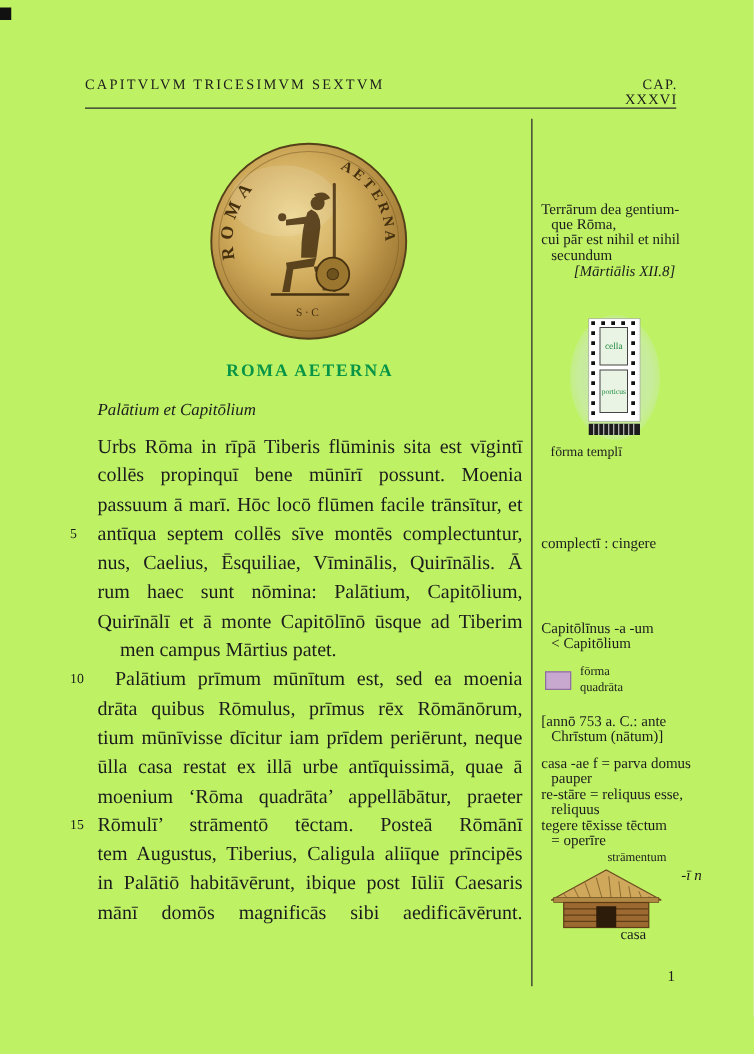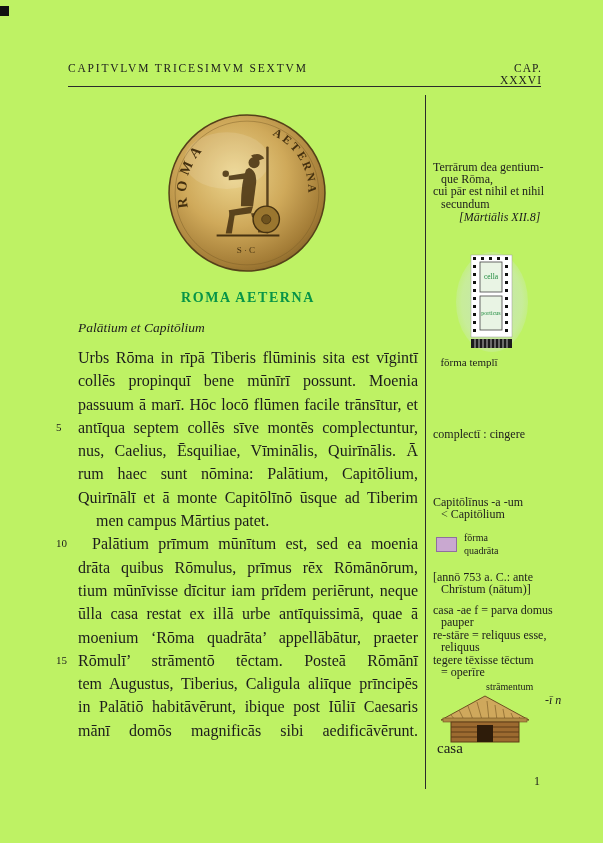--- a/index.html
+++ b/index.html
@@ -35,21 +35,21 @@
   .fig-temple { position:absolute; left:456px; top:252px; }
   .temple-caption { position:absolute; left:408px; top:356px; width:122px; text-align:center; font-size:11px; }
 
   .swatch { position:absolute; left:436px; top:537px; width:21px; height:15px;
             background:#c9a8d0; border:1px solid #8f6f9e; }
   .swatch-label { position:absolute; left:464px; top:531px; font-size:10px; line-height:13px; }
 
   .hut-label  { position:absolute; left:486px; top:681px; font-size:10px; }
   .hut-label2 { position:absolute; left:519px; top:693px; font-size:12px; font-style:italic;margin-left:26px; }
   .fig-hut    { position:absolute; left:437px; top:694px; }
-  .hut-caption{ position:absolute; left:437px; top:740px; width:80px; text-align:left; font-size:15px; }
+  .hut-caption{ position:absolute; left:437px; top:740px; width:80px; text-align:right; font-size:12px; }
 
   .pageno { position:absolute; left:508px; top:774px; width:32px; text-align:right; font-size:12px; }
 </style>
 </head>
 <body>
 
 <div class="page">
 
   <div class="scan-artifact"></div>
 

